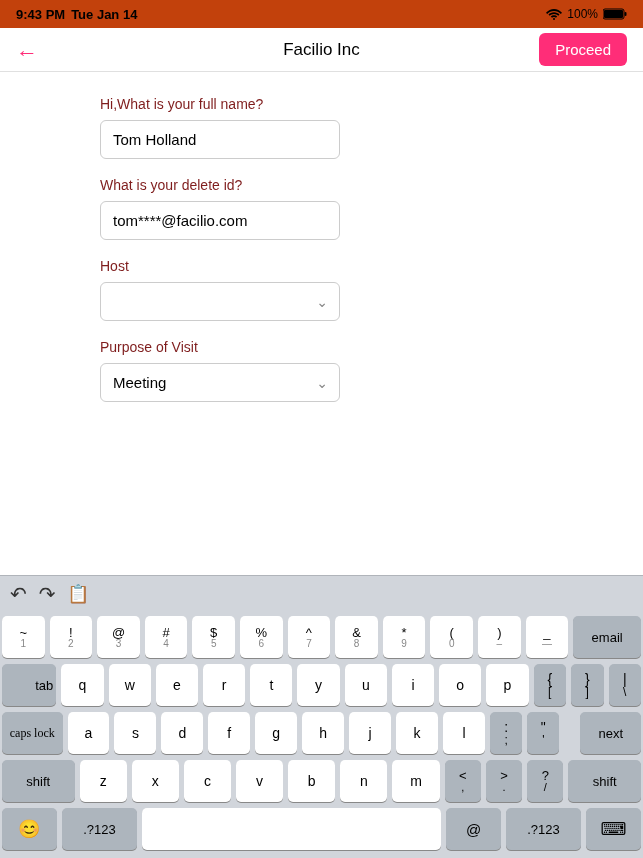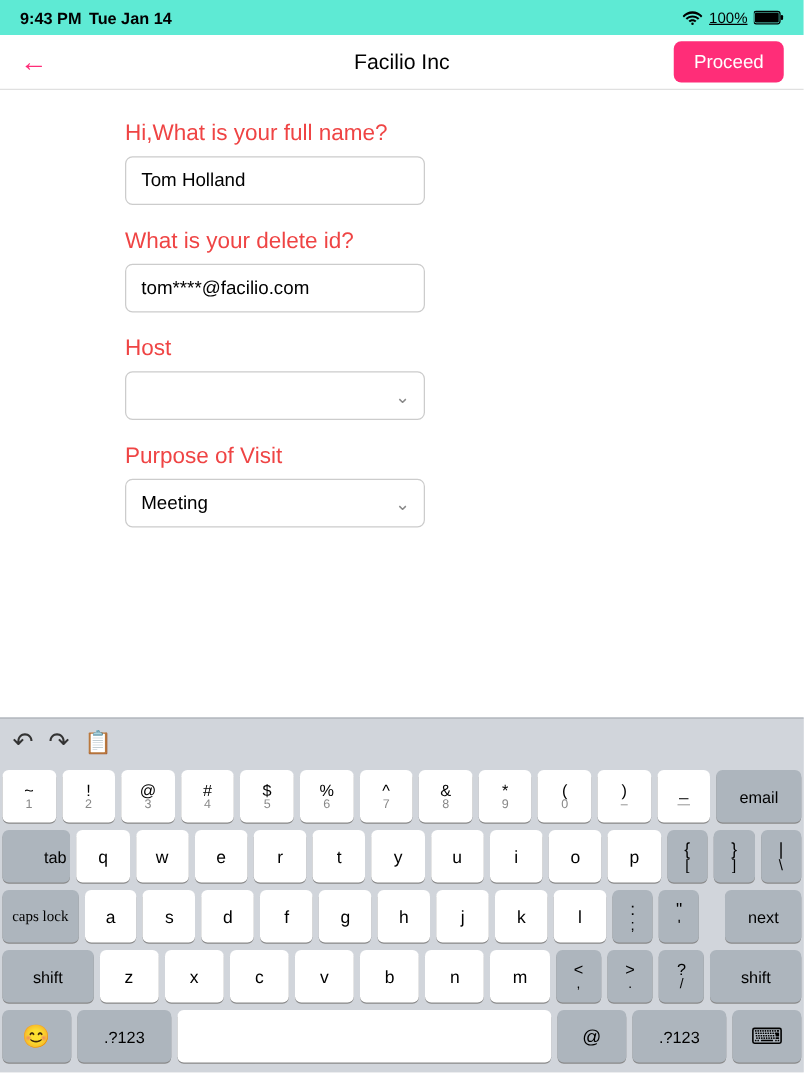--- a/index.html
+++ b/index.html
@@ -12,32 +12,31 @@
       position: relative;
     }
 
     
     .status-bar {
       display: flex;
       justify-content: space-between;
       align-items: center;
       padding: 0 16px;
       height: 28px;
-      background: #5eead4;
+      background: #c2410c;
     }
     .status-time {
       font-size: 13px;
       font-weight: 600;
       color: #000;
     }
     .status-right {
       display: flex;
       align-items: center;
       gap: 5px;
-      text-decoration: underline;
     }
 
     
     .header {
       display: flex;
       align-items: center;
       justify-content: space-between;
       padding: 0 16px;
       height: 44px;
       border-bottom: 1px solid #e0e0e0;
@@ -70,22 +69,22 @@
 
     
     .form-area {
       padding: 24px 100px;
       background: #fff;
     }
     .form-group {
       margin-bottom: 18px;
     }
     .form-label {
-      font-size: 18px;
-      color: #ef4444;
+      font-size: 14px;
+      color: #7f1d1d;
       margin-bottom: 8px;
     }
     .form-input {
       width: 100%;
       border: 1px solid #ccc;
       border-radius: 6px;
       padding: 10px 12px;
       font-size: 15px;
       color: #000;
       outline: none;

